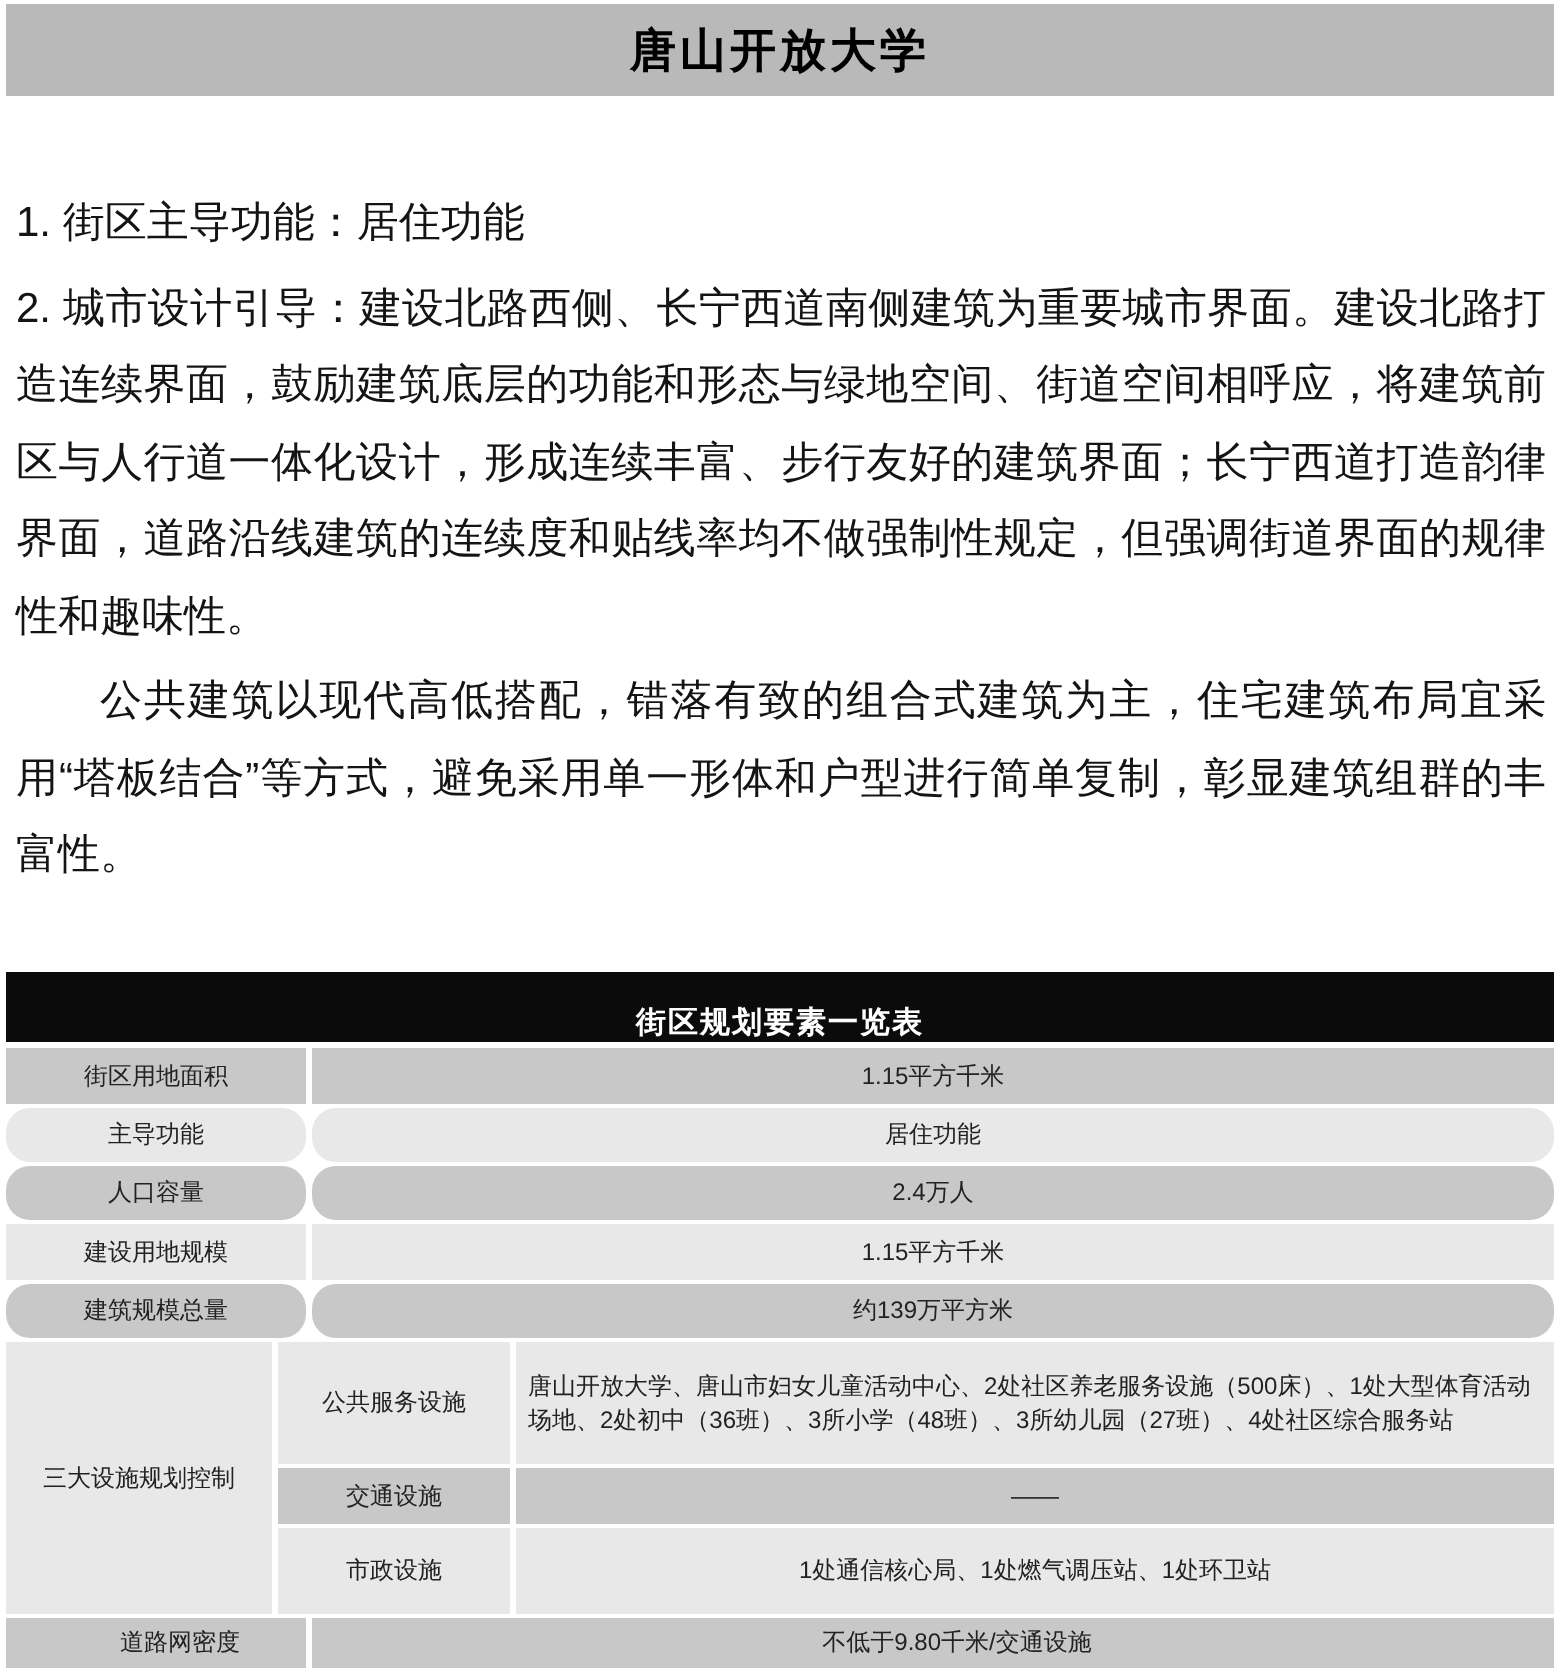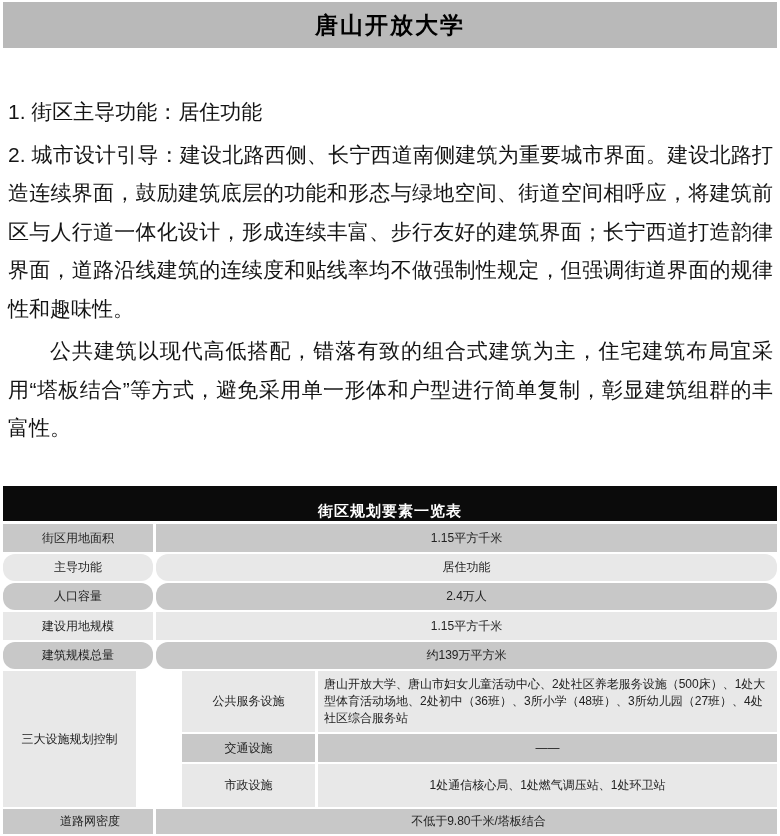--- a/index.html
+++ b/index.html
@@ -75,21 +75,21 @@
   .group-label-cell {
     width: 133px; margin-right: 3px; flex: none;
     height: 136px;
     display: flex; align-items: center; justify-content: center;
     font-size: 12px; color: #222222;
     background: var(--row-light-bg, #e8e8e8);
   }
   .group-sub-rows { flex: 1; display: flex; flex-direction: column; }
   .sub-row { display: flex; margin-bottom: 2px; }
   .sub-row:last-child { margin-bottom: 0; }
-  .sub-label-cell { width: 133px; margin-right: 3px; flex: none; margin-left: 43px; }
+  .sub-label-cell { width: 116px; margin-right: 3px; flex: none; }
   .sub-value-cell { flex: 1; }
   .sub-value-cell.left-align {
     justify-content: flex-start;
     text-align: left;
     line-height: 17px;
     padding: 16px 6px;
   }
 
   .h28 { height: 28px; }
   .h27 { height: 27px; border-radius: 12px; }
@@ -158,16 +158,16 @@
       <div class="sub-row">
         <div class="cell light sub-label-cell h43">市政设施</div>
         <div class="cell light sub-value-cell h43">1处通信核心局、1处燃气调压站、1处环卫站</div>
       </div>
 
     </div>
   </div>
 
   <div class="t-row">
     <div class="cell dark label-cell h25">道路网密度</div>
-    <div class="cell dark value-cell h25">不低于9.80千米/塔板结合</div>
+    <div class="cell dark value-cell h25">不低于9.80千米/交通设施</div>
   </div>
 
 </div>
 
 </body></html>

